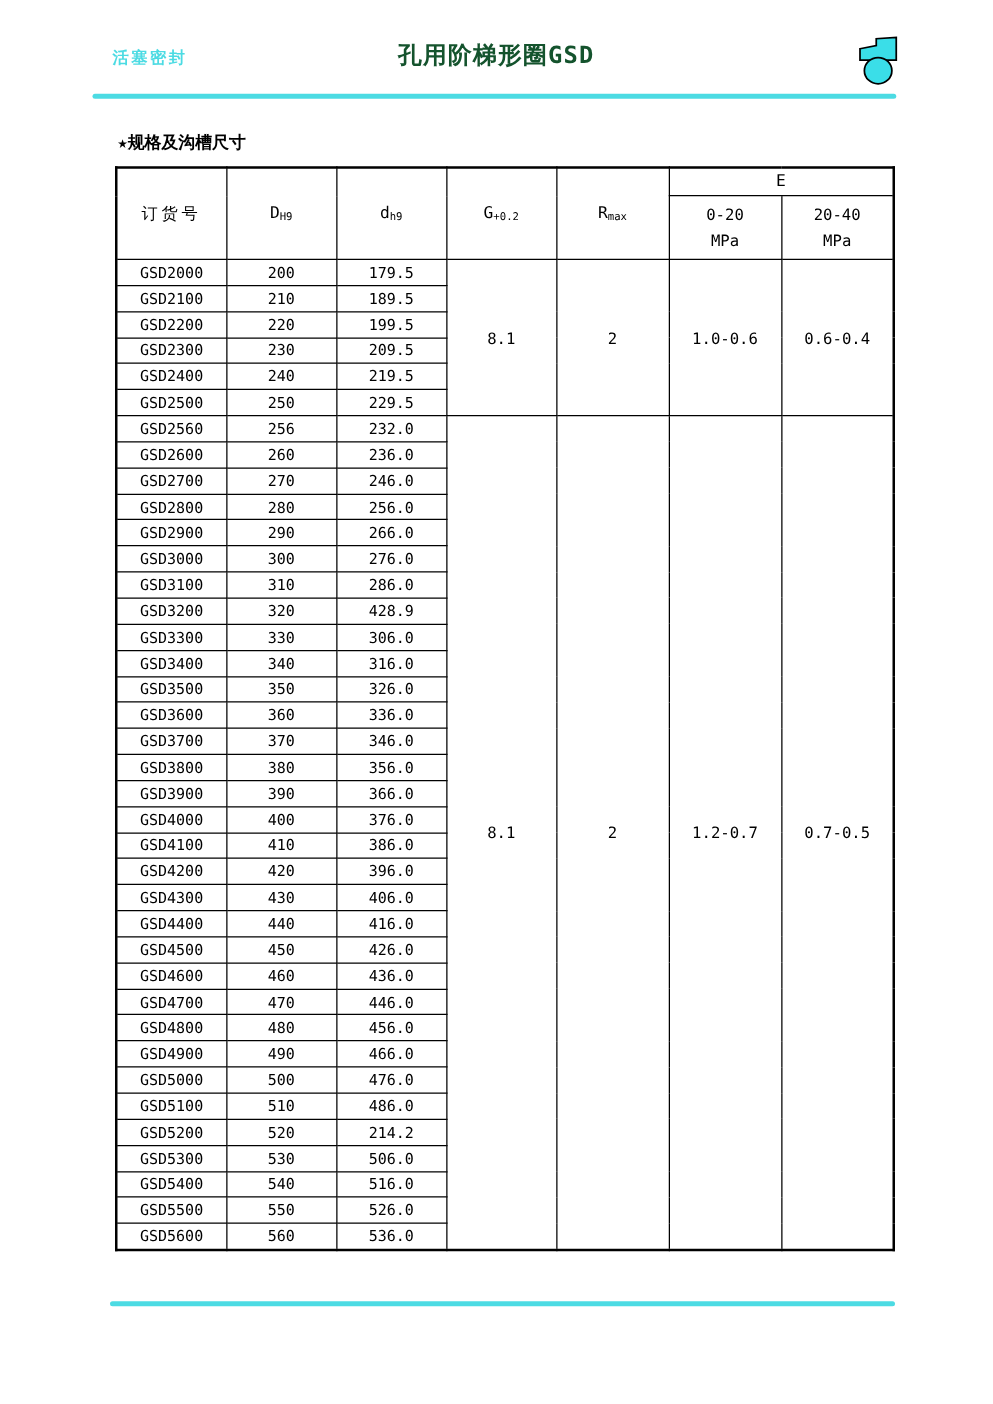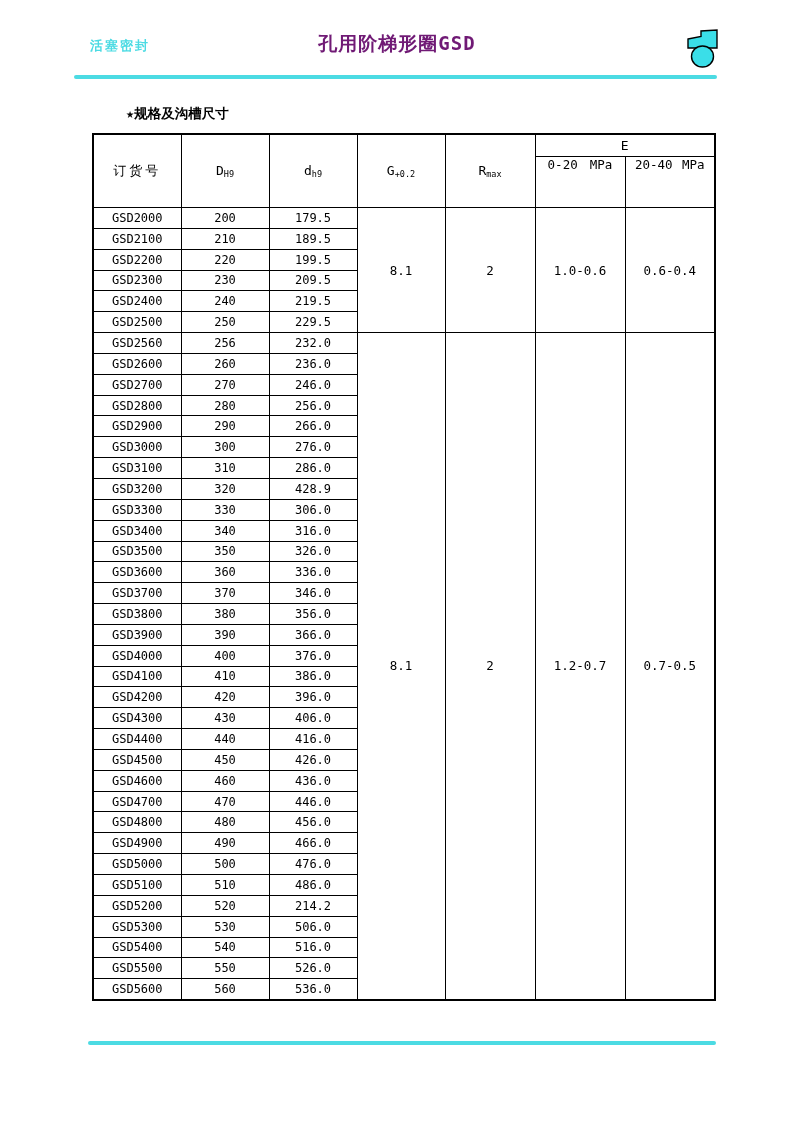--- a/index.html
+++ b/index.html
@@ -19,51 +19,51 @@
     position: absolute; left: 0; right: 0; top: 31px;
     margin: 0; text-align: center;
     font-size: 19px; font-weight: bold; letter-spacing: 1px;
   }
   .logo { position: absolute; left: 684px; top: 26px; }
   .rule { position: absolute; height: 4px; border-radius: 2px; }
   .top-rule    { left: 74px; top: 75px;   width: 643px; }
   .bottom-rule { left: 88px; top: 1041px; width: 628px; }
   .section-title {
     position: absolute; left: 94px; top: 105px;
-    font-size: 13.5px; font-weight: bold; margin-left: 32px;
+    font-size: 13.5px; font-weight: bold;
   }
   table.spec {
     position: absolute; left: 92px; top: 133px;
     border-collapse: collapse; table-layout: fixed;
     border: 2px solid #000;
   }
   table.spec th, table.spec td {
     border: 1px solid #000;
     text-align: center; vertical-align: middle;
     padding: 0; font-weight: normal;
     white-space: nowrap; overflow: hidden;
   }
   thead th { font-size: 13px; }
   th.order-head { font-size: 14.5px; font-weight: bold; letter-spacing: 3px; }
   .sub { font-size: 8.5px; vertical-align: -2px; letter-spacing: 0; }
   tr.e-row th { height: 21px; font-size: 13px; }
   tr.sub-head-row th { height: 50px; }
-  .e-sub-cell { display: flex; flex-direction: row; justify-content: space-evenly; height: 50px; font-size: 12.5px; }
+  .e-sub-cell { display: flex; flex-direction: column; justify-content: space-evenly; height: 50px; font-size: 12.5px; }
   tbody tr { height: 20.85px; }
   tbody td { font-size: 12px; }
   td.merged { font-size: 12.5px; margin-left: 21px; }
 </style>
 </head>
 <body>
 
 <div>
 
   <span class="brand-label accent-text" style="color: rgb(76, 219, 227);">活塞密封</span>
 
-  <h1 class="page-title accent-text" style="color: #701a75;">孔用阶梯形圈GSD</h1>
+  <h1 class="page-title accent-text" style="color: #14532d;">孔用阶梯形圈GSD</h1>
 
   <svg class="logo" width="38" height="44" viewBox="0 0 38 44">
     <path class="logo-fill" d="M4,13 L17,10.5 L17,5 L33,4 L33,22 L4,22 Z" stroke="#000" stroke-width="1.4" fill="#3adee8"></path>
     <ellipse class="logo-fill" cx="18.5" cy="30.5" rx="11" ry="10.5" stroke="#000" stroke-width="1.4" fill="#3adee8"></ellipse>
   </svg>
 
   <div class="rule top-rule accent-bg" style="background: rgb(76, 219, 227);"></div>
 
   <div class="section-title">★规格及沟槽尺寸</div>
 

